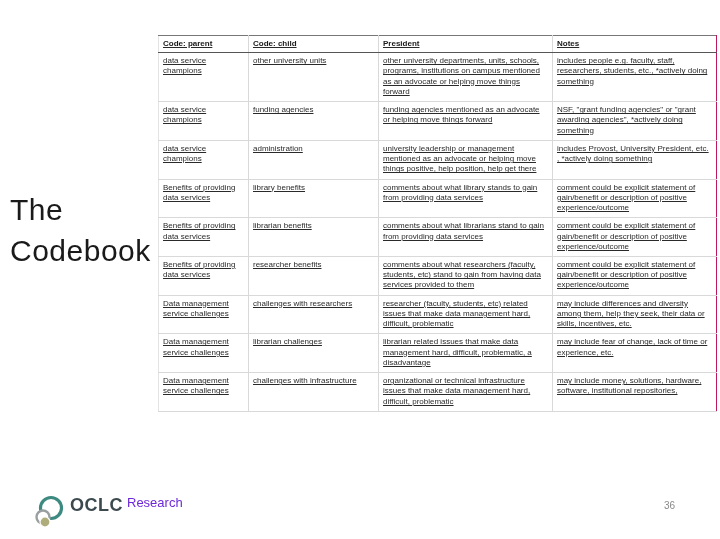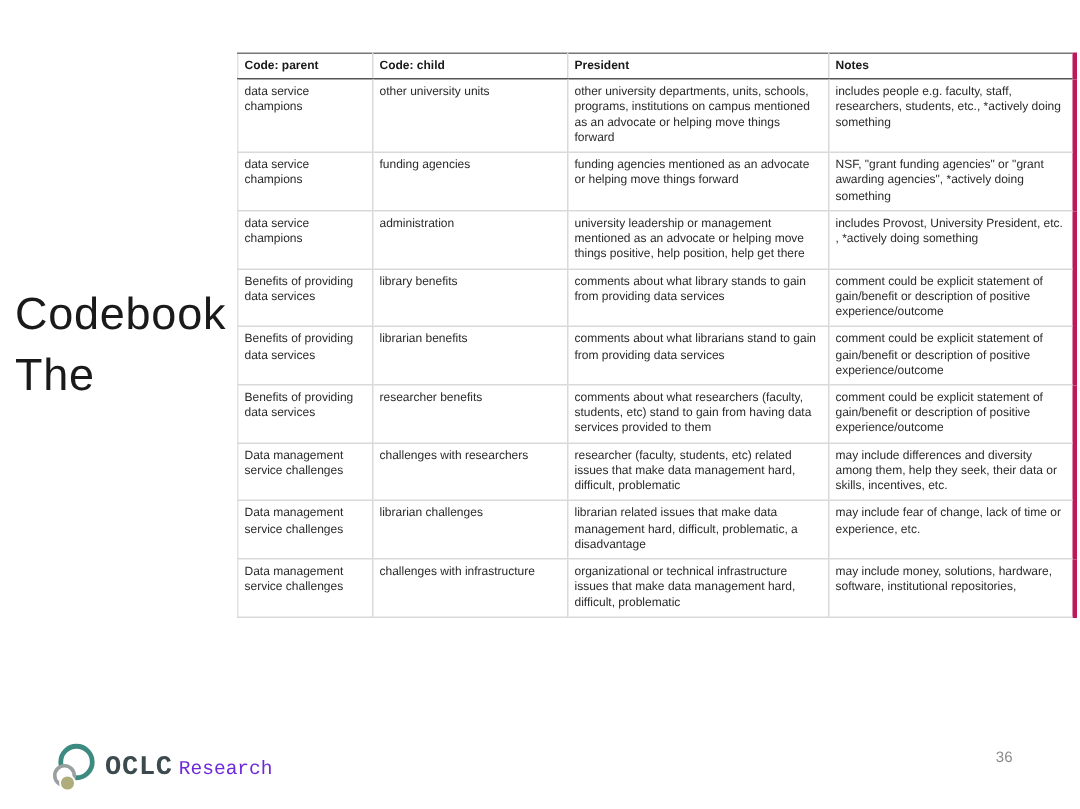--- a/index.html
+++ b/index.html
@@ -30,20 +30,21 @@
     top: 35px;
     width: 558px;
   }
   table.codebook {
     width: 558px;
     border-collapse: collapse;
     table-layout: fixed;
     font-size: 8px;
     line-height: 1.28;
     color: #2a2a2a;
+    text-decoration: underline;
   }
   table.codebook th {
     text-align: left;
     font-weight: bold;
     font-size: 8px;
     color: #1a1a1a;
     border-top: 1px solid #777;
     border-bottom: 1px solid #555;
     border-left: 1px solid #d9d9d9;
     border-right: 1px solid #d9d9d9;
@@ -51,33 +52,32 @@
     vertical-align: top;
   }
   table.codebook td {
     border: 1px solid #d9d9d9;
     vertical-align: top;
     padding: 3px 4px 4px 4px;
   }
   table.codebook th:first-child,
   table.codebook td:first-child { border-left: 1px solid #e3e3e3; }
   table.codebook th:last-child,
-  table.codebook td:last-child { border-right: 3px solid #be185d; }
+  table.codebook td:last-child { border-right: 1px solid #be185d; }
   .col-parent { width: 90px; }
   .col-child { width: 130px; }
   .col-def { width: 174px; }
   .col-notes { width: 164px; }
 
   .footer-logo {
     position: absolute;
     left: 33px;
     top: 495px;
     display: flex;
-    align-items: center;
-    font-family: Liberation Mono, monospace;
+    align-items: flex-start;
   }
   .logo-mark {
     width: 32px;
     height: 34px;
     margin-right: 5px;
   }
   .logo-text-main {
     font-size: 18px;
     font-weight: bold;
     color: #3c4a4f;
@@ -95,22 +95,22 @@
     font-size: 10px;
     color: #8a8a8a;
   }
 </style>
 </head>
 <body>
 
 <div class="slide">
 
   <div class="title">
+    <div>The</div>
     <div>Codebook</div>
-    <div>The</div>
   </div>
 
   <div class="table-container">
     <table class="codebook">
       <colgroup>
         <col class="col-parent">
           <col class="col-child">
           <col class="col-def">
           <col class="col-notes">
       </colgroup>

